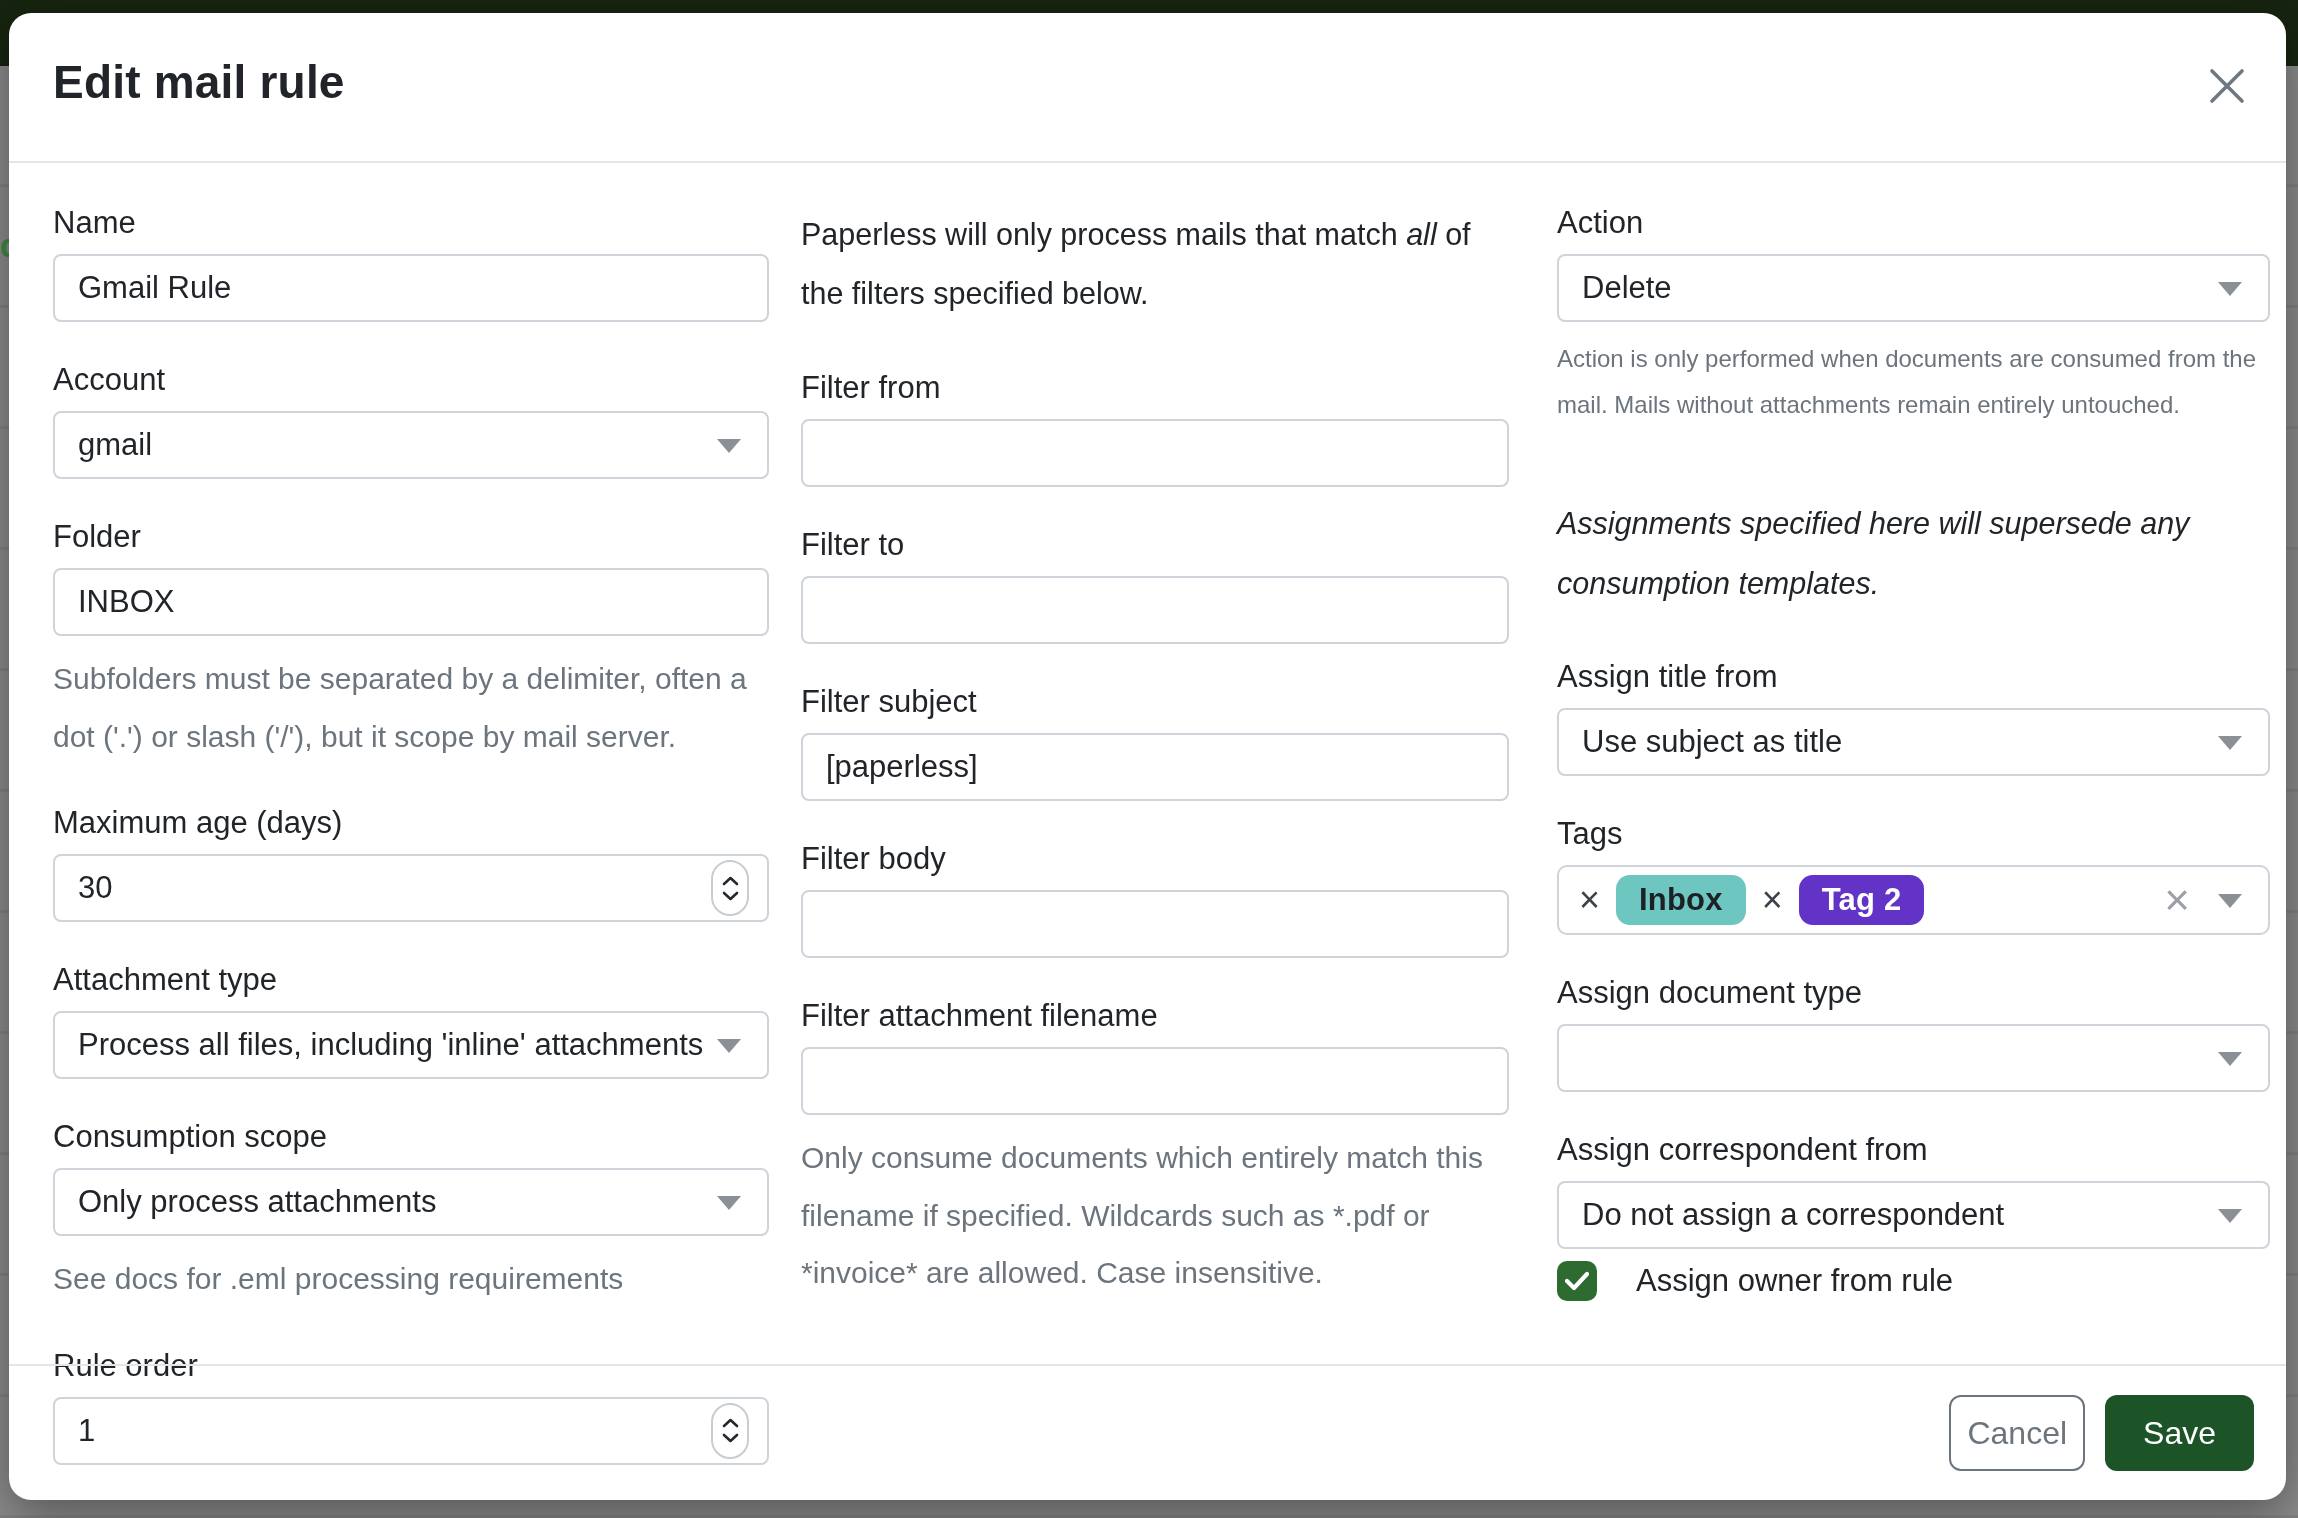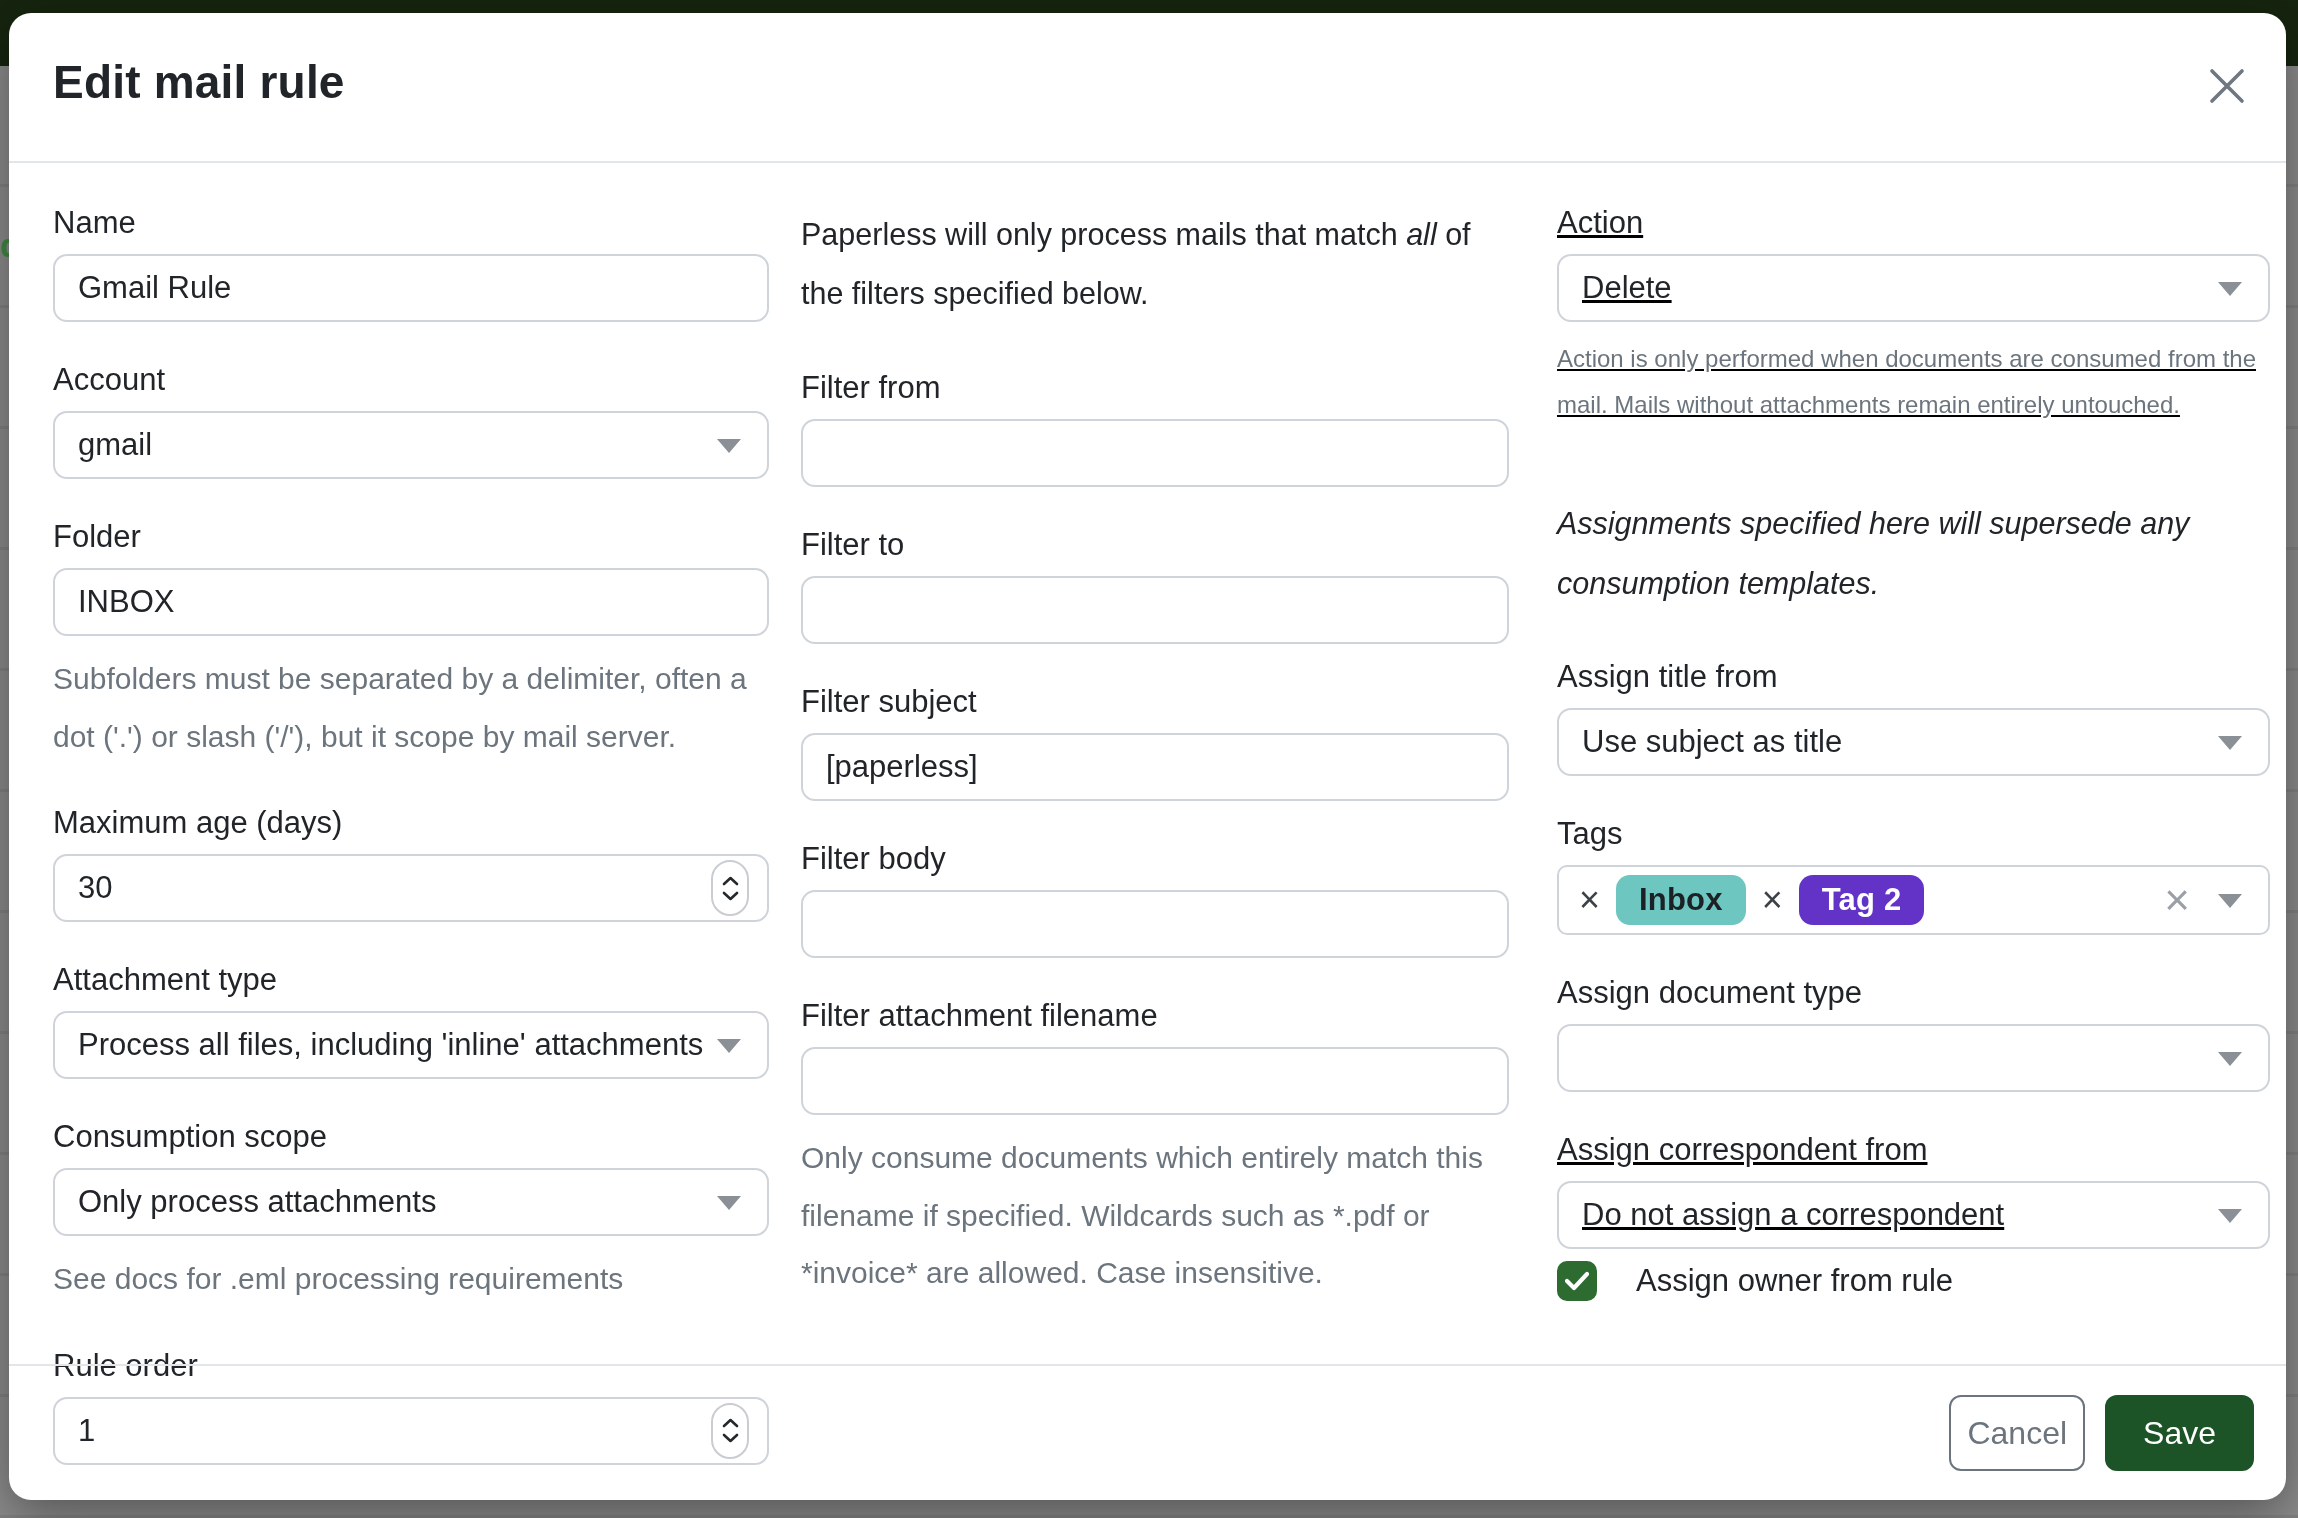--- a/index.html
+++ b/index.html
@@ -18,23 +18,23 @@
   .modal-header{position:absolute;top:0;left:0;right:0;height:148px;border-bottom:2px solid #e3e6e9;border-radius:22px 22px 0 0;}
   .modal-title{position:absolute;left:44px;top:42px;font-size:46px;font-weight:600;color:#212529;letter-spacing:.2px;}
   .close-btn{position:absolute;right:36px;top:50px;width:46px;height:46px;background:none;border:none;cursor:pointer;padding:0;}
 
   .modal-body{position:absolute;top:150px;left:0;right:0;bottom:134px;padding:42px 16px 0 44px;display:flex;}
   .col1{width:716px;flex:0 0 auto;}
   .col2{width:708px;flex:0 0 auto;margin-left:32px;}
   .col3{width:713px;flex:0 0 auto;margin-left:48px;}
 
   .field{margin-bottom:40px;}
-  .field.tight{margin-bottom:12px;text-decoration:underline;}
+  .field.tight{margin-bottom:12px;}
   .label{font-size:31px;color:#212529;margin-bottom:13px;}
-  .control{position:relative;height:68px;border:2px solid #ced4da;border-radius:14px;background:#fff;
+  .control{position:relative;height:68px;border:2px solid #ced4da;border-radius:8px;background:#fff;
            display:flex;align-items:center;padding:0 70px 0 23px;font-size:31px;color:#212529;
            box-sizing:border-box;white-space:nowrap;overflow:hidden;cursor:pointer;}
   .caret{position:absolute;right:26px;top:50%;margin-top:-6px;width:0;height:0;
          border-left:12px solid transparent;border-right:12px solid transparent;border-top:14px solid #8a9096;}
   .spinner{position:absolute;right:18px;top:50%;transform:translateY(-50%);width:38px;height:56px;
            border:2px solid #c9cdd1;border-radius:19px;background:#fff;box-sizing:border-box;
            display:flex;flex-direction:column;align-items:center;justify-content:center;gap:5px;cursor:pointer;}
   .help{font-size:30px;color:#6c757d;line-height:1.92;margin-top:14px;}
   .intro{font-size:30.5px;color:#212529;line-height:1.95;margin:0 0 46px 0;}
   .note{font-style:italic;font-size:30.5px;color:#212529;line-height:1.95;margin:66px 0 46px 0;}

